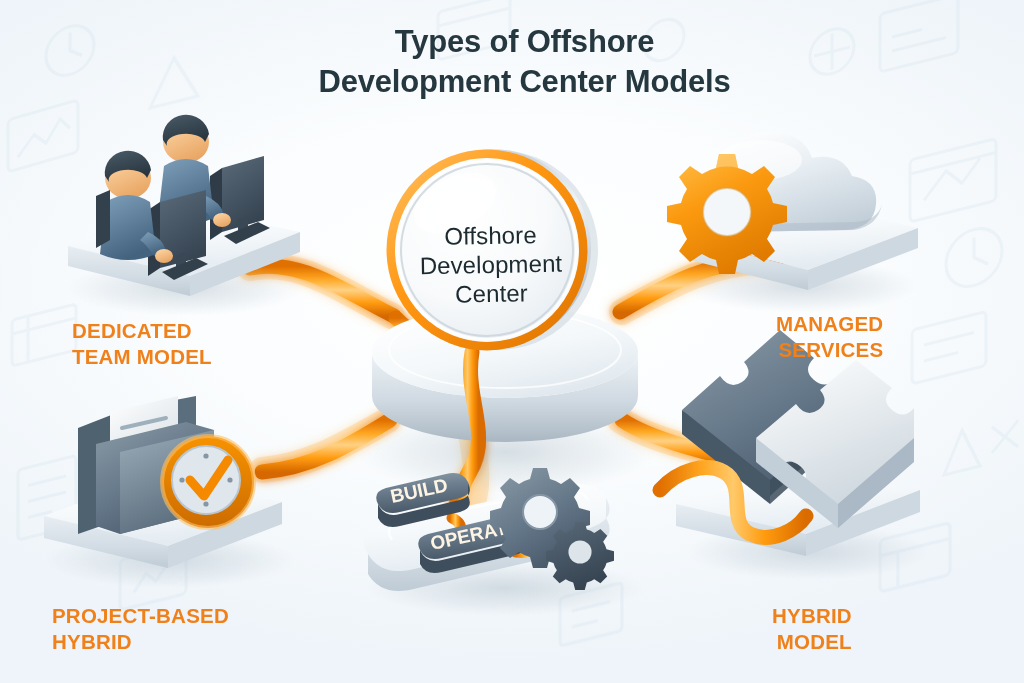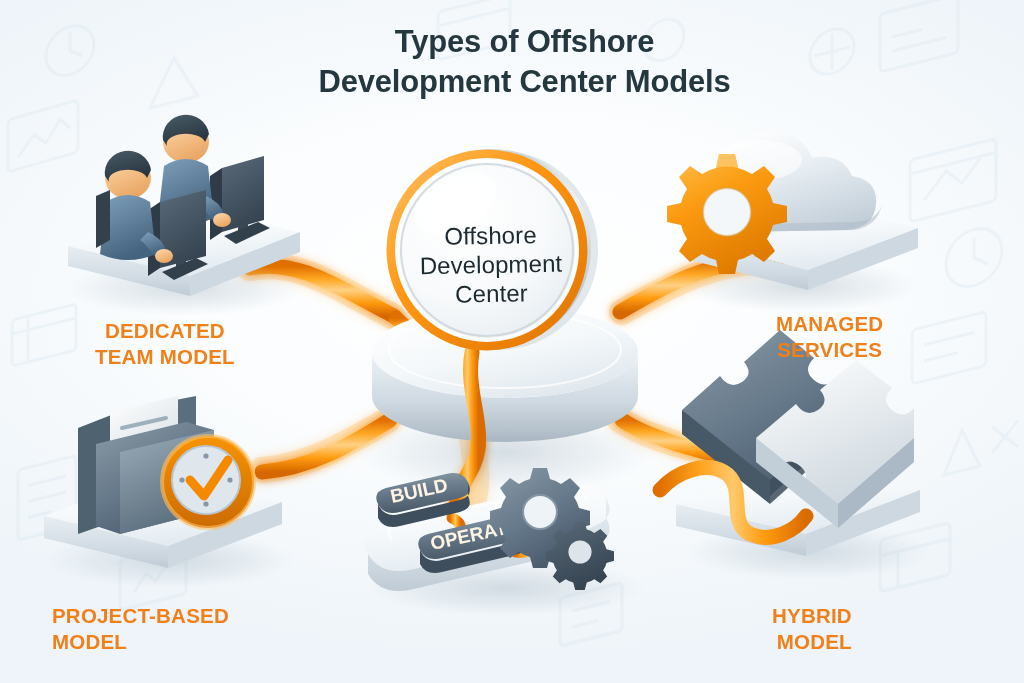--- a/index.html
+++ b/index.html
@@ -31,24 +31,24 @@
   }
   
   .label{
     position:absolute;
     color:#f0801a;
     font-size:20.5px;line-height:1.28;
     font-weight:bold;
     letter-spacing:.2px;
     white-space:pre-line;
   }
-  .lbl-dedicated{left:72px;top:318px;text-align:center;margin-left:23px;}
+  .lbl-dedicated{left:72px;top:318px;text-align:left;}
   .lbl-project  {left:52px;top:603px;text-align:left;}
   .lbl-bot      {left:368px;top:603px;text-align:left;}
-  .lbl-managed  {left:776px;top:311px;text-align:center;}
+  .lbl-managed  {left:776px;top:311px;text-align:right;}
   .lbl-hybrid   {left:772px;top:603px;text-align:right;}
 
   
   .lens-text{
     position:absolute;
     left:396px;top:222px;width:190px;
     text-align:center;
     color:#1d2b31;
     font-size:24px;line-height:1.2;
     font-weight:500;
@@ -501,17 +501,17 @@
 
   <div class="lens-text">Offshore
 Development
 Center</div>
 
   <div class="label lbl-dedicated">DEDICATED
 TEAM MODEL</div>
   <div class="label lbl-managed">MANAGED
 SERVICES</div>
   <div class="label lbl-project">PROJECT-BASED
-MODEL</div>
+HYBRID</div>
   <div class="label lbl-hybrid">HYBRID
 MODEL</div>
 
 </div>
 
 </body></html>

